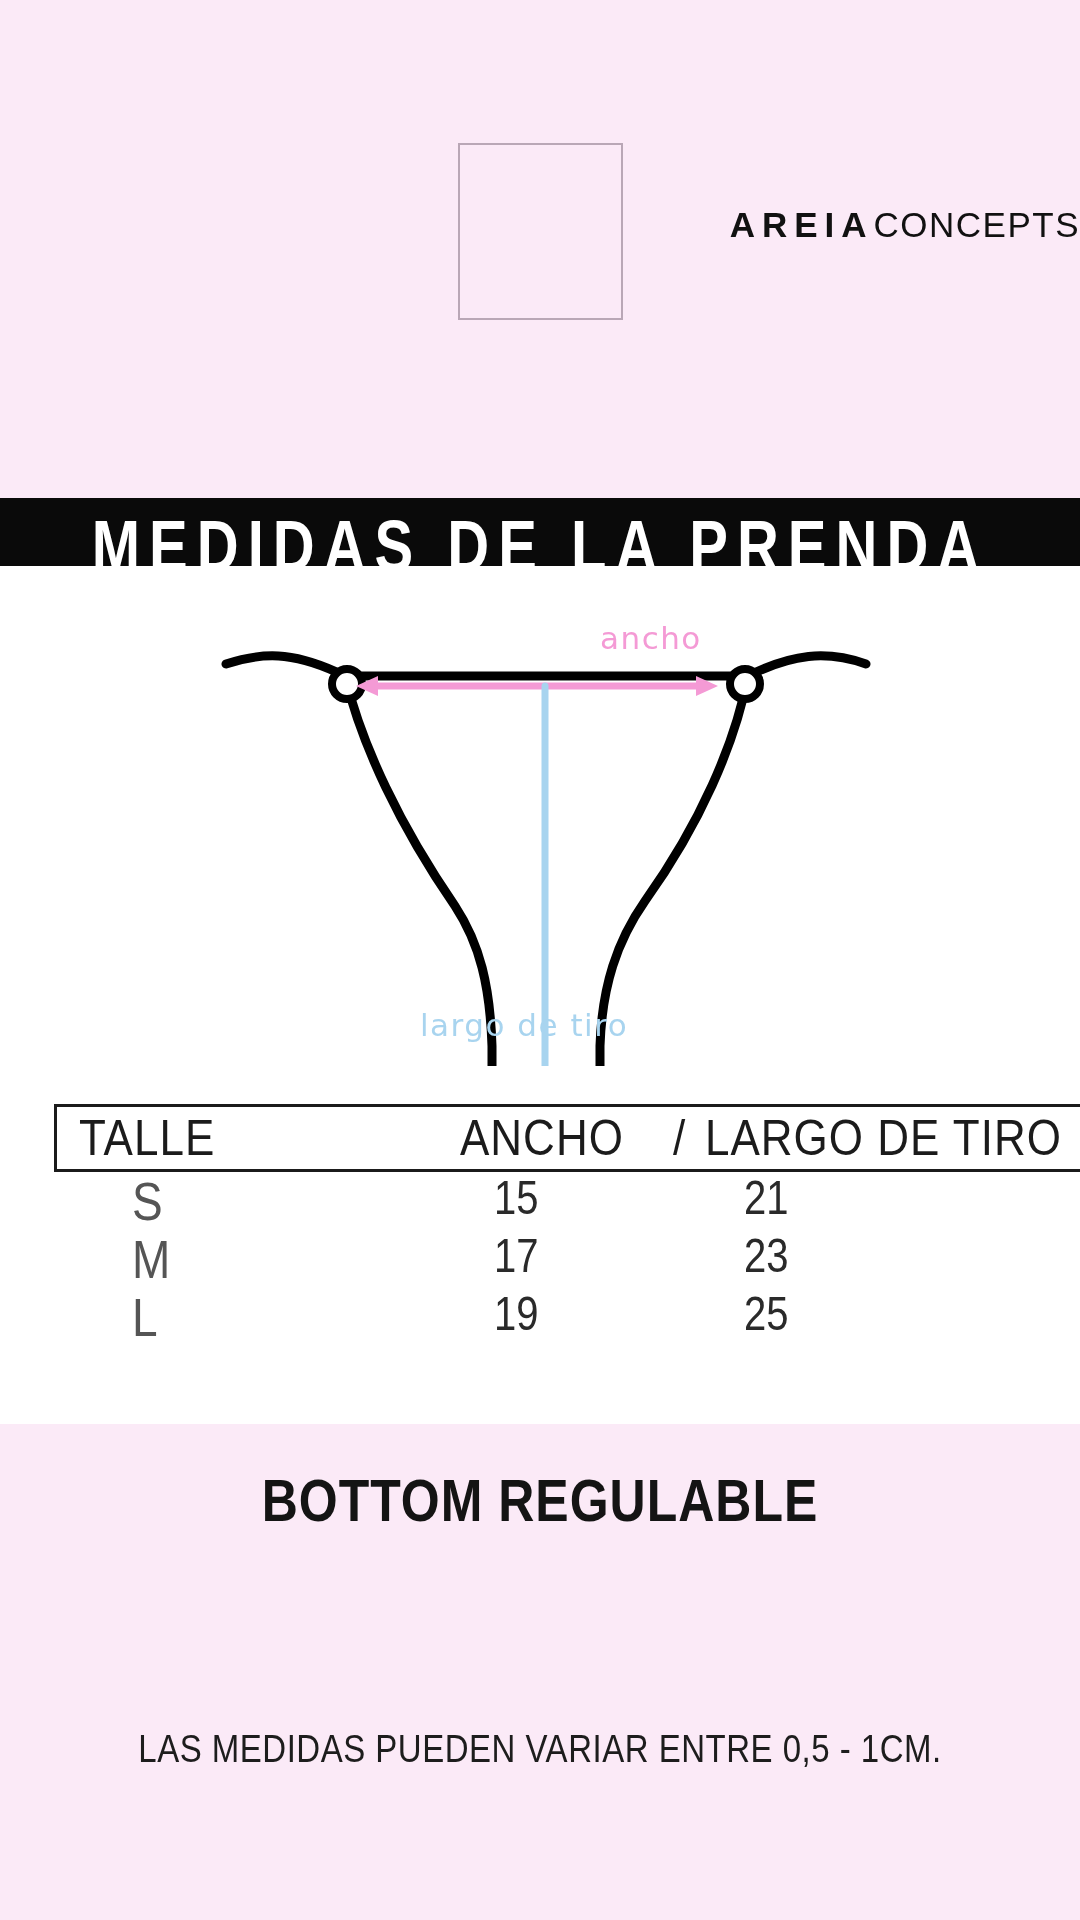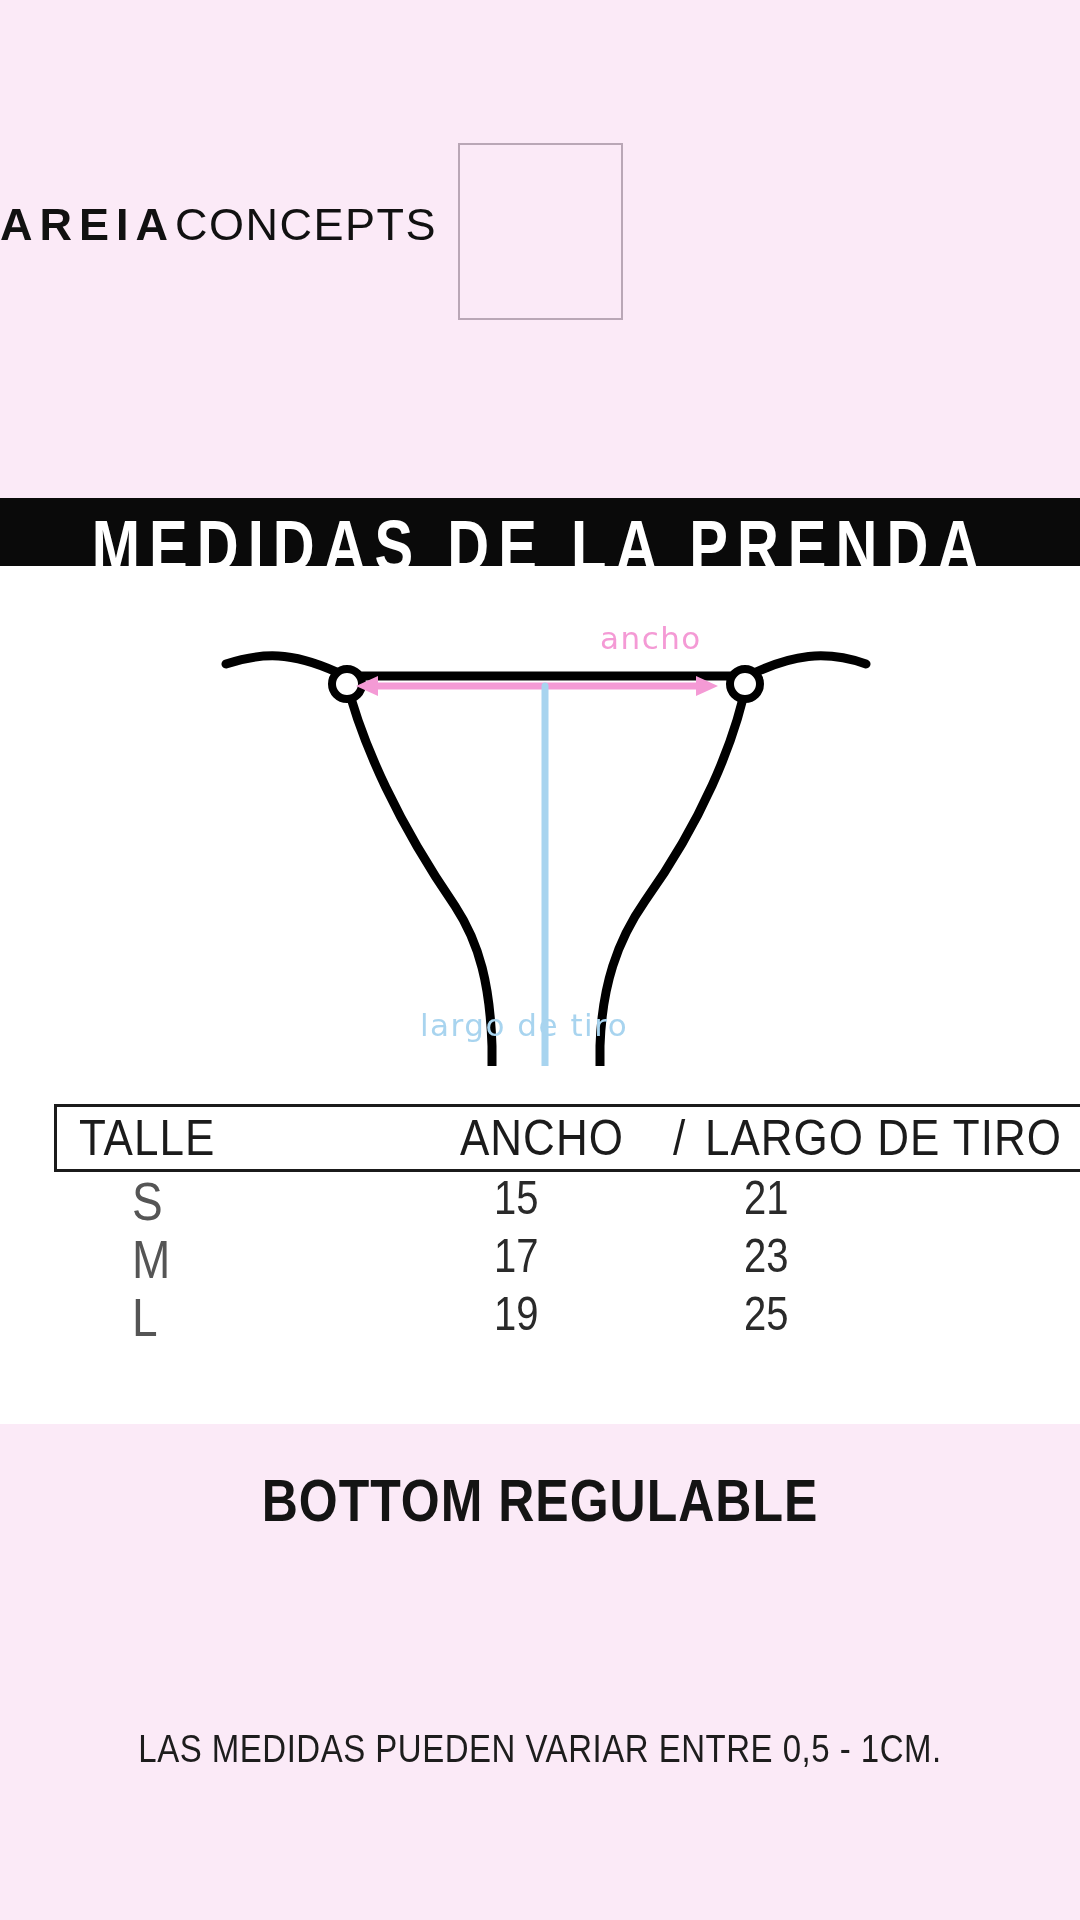--- a/index.html
+++ b/index.html
@@ -32,23 +32,23 @@
     width: 165px;
     height: 177px;
     border: 2px solid #b9a7b6;
     background: transparent;
   }
   .logo-text {
     position: absolute;
     top: 205px;
     left: 0;
     width: 1080px;
-    text-align: left;
-    white-space: nowrap;
-    font-size: 45px;
+    text-align: right;
+    white-space: nowrap;
+    font-size: 35px;
     line-height: 40px;
     color: #111111;
   }
   .logo-text .areia {
     font-weight: 700;
     letter-spacing: 7px;
   }
   .logo-text .concepts {
     font-weight: 400;
     letter-spacing: 1.5px;

